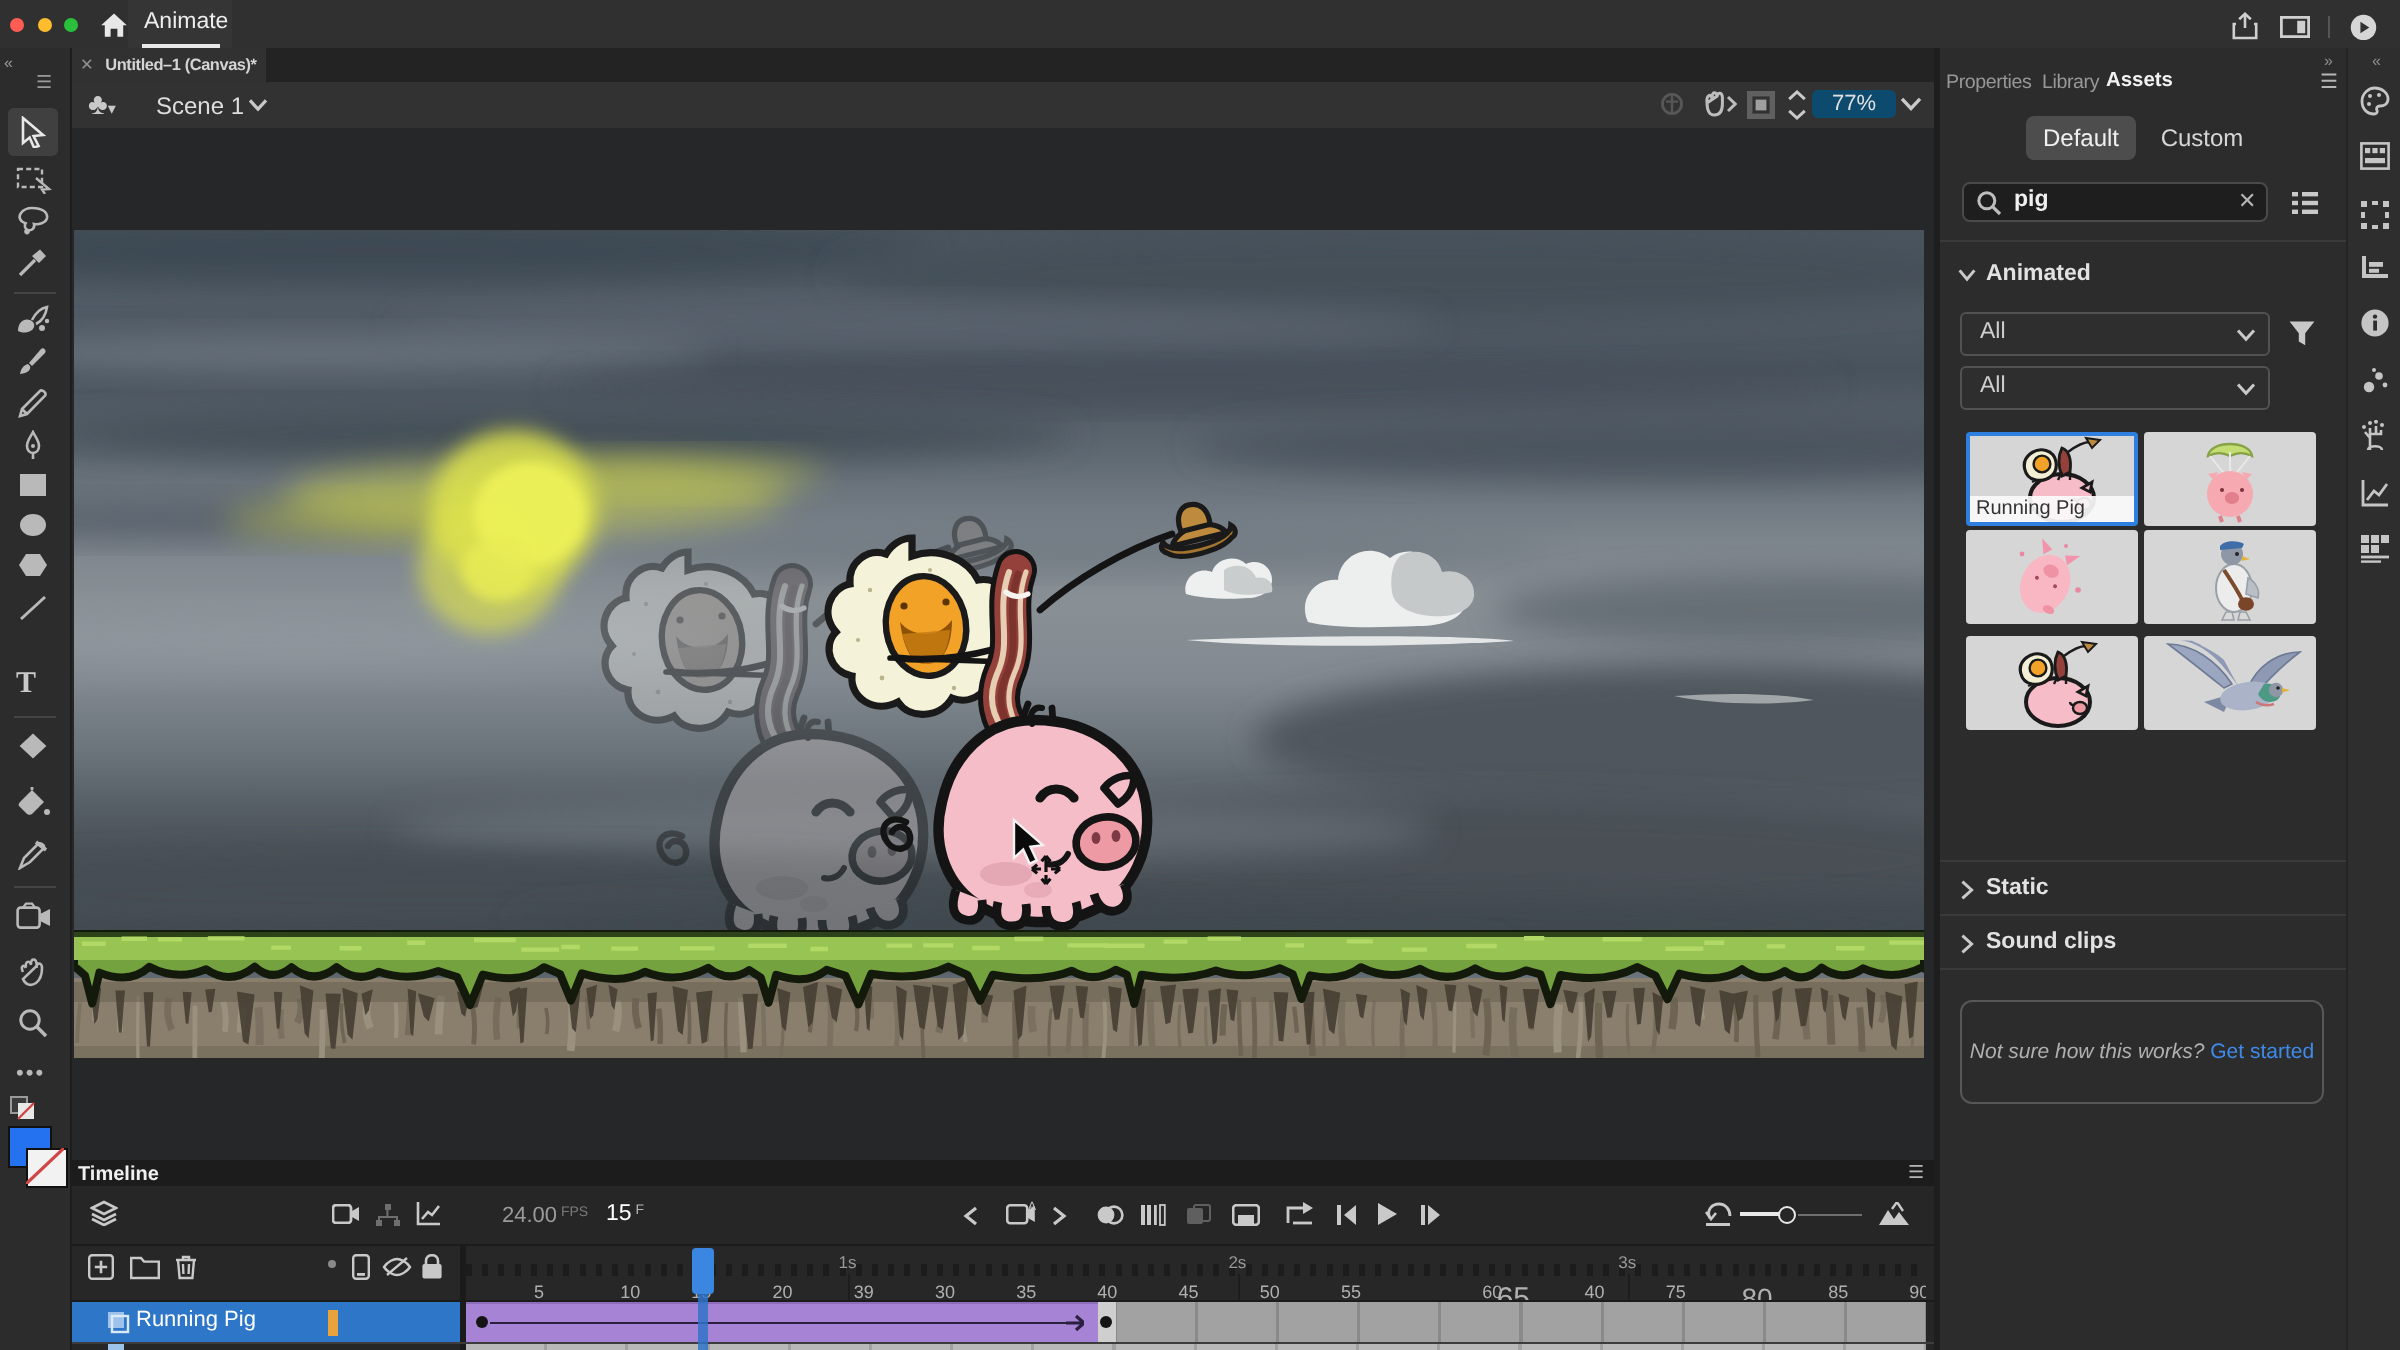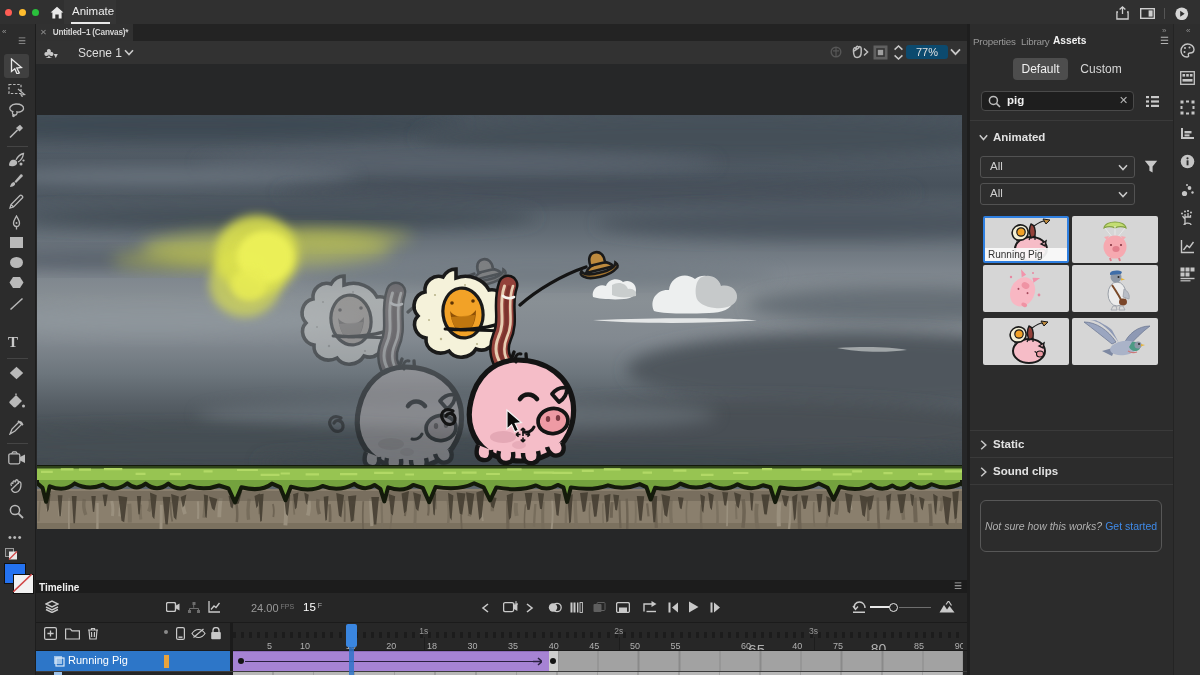--- a/index.html
+++ b/index.html
@@ -842,24 +842,24 @@
     </g>
   </svg>
 <svg class="abs" style="left:210px;top:627px;" width="12" height="13" viewBox="0 0 12 13">
     <path d="M3 5 L3 3.5 C3 1.5 4.5 0.6 6 0.6 C7.5 0.6 9 1.5 9 3.5 L9 5" fill="none" stroke="#c9c9c9" stroke-width="1.3"></path>
     <rect x="1.2" y="5" width="9.6" height="7.2" rx="1" fill="#c9c9c9"></rect>
   </svg>
 <div class="abs" style="left:230px;top:623px;width:3px;height:52px;background:#1b1b1b;"></div>
 <div class="abs" id="ruler" style="left:233px;top:623px;width:730px;height:27px;background:#272727;overflow:hidden;">
   <div class="abs" style="left:0;top:9px;width:730px;height:6px;background:repeating-linear-gradient(90deg,#1c1c1c 0 3px,transparent 3px 8.12px);"></div>
   <div class="abs" style="left:26.5px;top:18px;width:20px;text-align:center;color:#b0b0b0;font-size:9px;">5</div>
-    <div class="abs" style="left:67.1px;top:18px;width:20px;text-align:left;color:#b0b0b0;font-size:9px;">10</div>
+    <div class="abs" style="left:67.1px;top:18px;width:20px;text-align:right;color:#b0b0b0;font-size:9px;">10</div>
     <div class="abs" style="left:107.7px;top:18px;width:20px;text-align:center;color:#b0b0b0;font-size:9px;">15</div>
     <div class="abs" style="left:148.3px;top:18px;width:20px;text-align:center;color:#b0b0b0;font-size:9px;">20</div>
-    <div class="abs" style="left:188.9px;top:18px;width:20px;text-align:center;color:#b0b0b0;font-size:9px;">18</div>
+    <div class="abs" style="left:188.9px;top:18px;width:20px;text-align:center;color:#b0b0b0;font-size:9px;">39</div>
     <div class="abs" style="left:229.5px;top:18px;width:20px;text-align:center;color:#b0b0b0;font-size:9px;">30</div>
     <div class="abs" style="left:270.1px;top:18px;width:20px;text-align:center;color:#b0b0b0;font-size:9px;">35</div>
     <div class="abs" style="left:310.7px;top:18px;width:20px;text-align:center;color:#b0b0b0;font-size:9px;">40</div>
     <div class="abs" style="left:351.3px;top:18px;width:20px;text-align:center;color:#b0b0b0;font-size:9px;">45</div>
     <div class="abs" style="left:391.9px;top:18px;width:20px;text-align:center;color:#b0b0b0;font-size:9px;">50</div>
     <div class="abs" style="left:432.5px;top:18px;width:20px;text-align:center;color:#b0b0b0;font-size:9px;">55</div>
     <div class="abs" style="left:473.1px;top:18px;width:20px;text-align:center;color:#b0b0b0;font-size:9px;margin-left:30px;">60</div>
     <div class="abs" style="left:513.7px;top:18px;width:20px;text-align:center;color:#b0b0b0;font-size:15px;">65</div>
     <div class="abs" style="left:554.3px;top:18px;width:20px;text-align:center;color:#b0b0b0;font-size:9px;">40</div>
     <div class="abs" style="left:594.9px;top:18px;width:20px;text-align:center;color:#b0b0b0;font-size:9px;">75</div>

